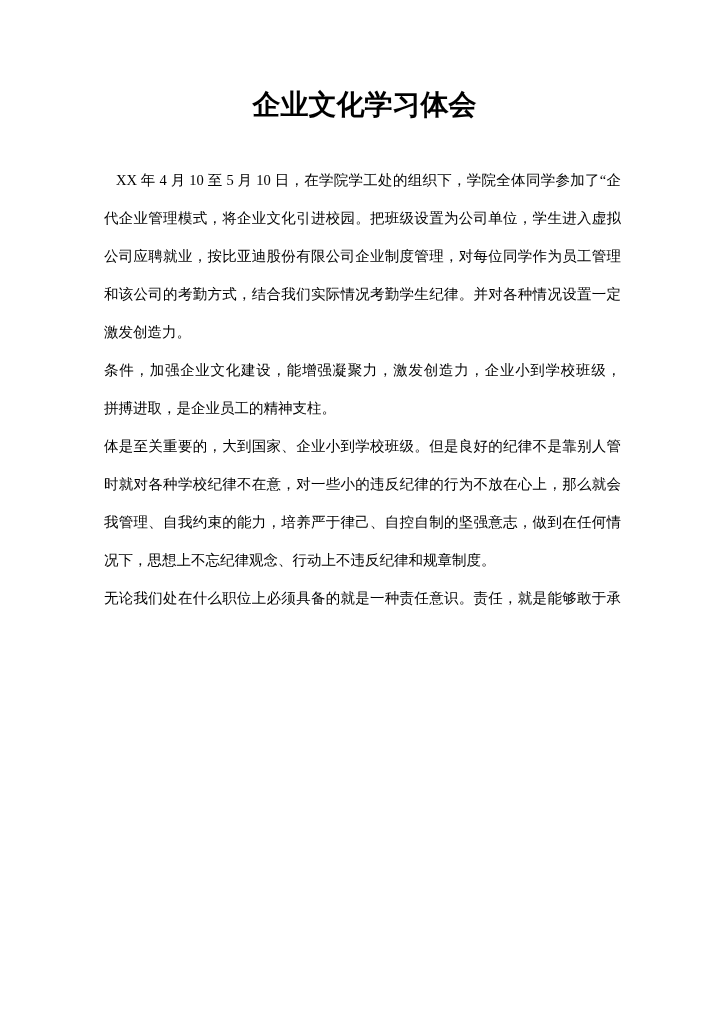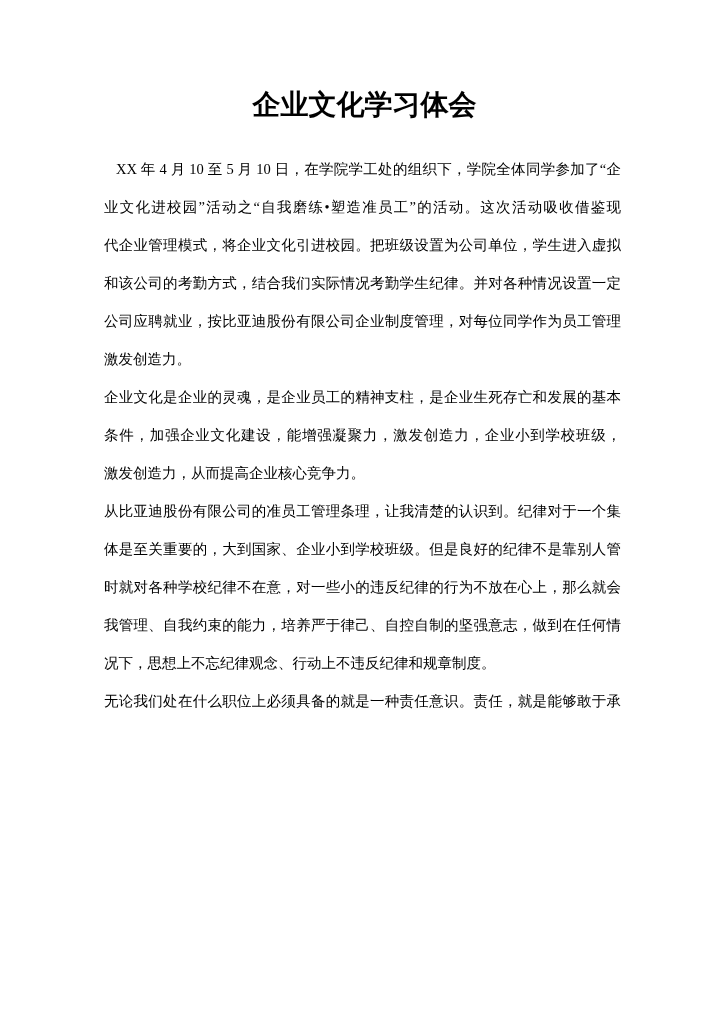--- a/index.html
+++ b/index.html
@@ -24,21 +24,21 @@
     margin: 4px;
     text-align: center;
     font-size: 28px;
     line-height: 34px;
     font-weight: bold;
     color: #000000;
     font-family: "Liberation Serif", "DejaVu Serif", serif;
   }
   .doc-body {
     position: absolute;
-    top: 150px;
+    top: 161px;
     left: 104px;
     width: 517px;
   }
   .doc-paragraph {
     margin: 0;
     padding: 0;
   }
   .doc-line {
     height: 38px;
     line-height: 38px;
@@ -58,33 +58,30 @@
   }
 </style>
 </head>
 <body>
 
 <div class="page">
   <h1 class="doc-title">企业文化学习体会</h1>
   <div class="doc-body">
       <div class="doc-paragraph">
         <div class="doc-line doc-line-indent">XX 年 4 月 10 至 5 月 10 日，在学院学工处的组织下，学院全体同学参加了“企</div>
-        <div class="doc-line">业文化进校园”活动之“自我磨练•塑造准员工”的活动。这次活动吸收借鉴现</div>
         <div class="doc-line">代企业管理模式，将企业文化引进校园。把班级设置为公司单位，学生进入虚拟</div>
+        <div class="doc-line">公司应聘就业，按比亚迪股份有限公司企业制度管理，对每位同学作为员工管理</div>
         <div class="doc-line">和该公司的考勤方式，结合我们实际情况考勤学生纪律。并对各种情况设置一定</div>
-        <div class="doc-line">公司应聘就业，按比亚迪股份有限公司企业制度管理，对每位同学作为员工管理</div>
         <div class="doc-line doc-line-last">激发创造力。</div>
       </div>
       <div class="doc-paragraph">
-        <div class="doc-line">企业文化是企业的灵魂，是企业员工的精神支柱，是企业生死存亡和发展的基本</div>
         <div class="doc-line">条件，加强企业文化建设，能增强凝聚力，激发创造力，企业小到学校班级，</div>
-        <div class="doc-line doc-line-last">激发创造力，从而提高企业核心竞争力。</div>
+        <div class="doc-line doc-line-last">拼搏进取，是企业员工的精神支柱。</div>
       </div>
       <div class="doc-paragraph">
-        <div class="doc-line">从比亚迪股份有限公司的准员工管理条理，让我清楚的认识到。纪律对于一个集</div>
         <div class="doc-line">体是至关重要的，大到国家、企业小到学校班级。但是良好的纪律不是靠别人管</div>
         <div class="doc-line">时就对各种学校纪律不在意，对一些小的违反纪律的行为不放在心上，那么就会</div>
         <div class="doc-line">我管理、自我约束的能力，培养严于律己、自控自制的坚强意志，做到在任何情</div>
         <div class="doc-line doc-line-last">况下，思想上不忘纪律观念、行动上不违反纪律和规章制度。</div>
       </div>
       <div class="doc-paragraph">
         <div class="doc-line">无论我们处在什么职位上必须具备的就是一种责任意识。责任，就是能够敢于承</div>
       </div>
     </div>
 </div>

